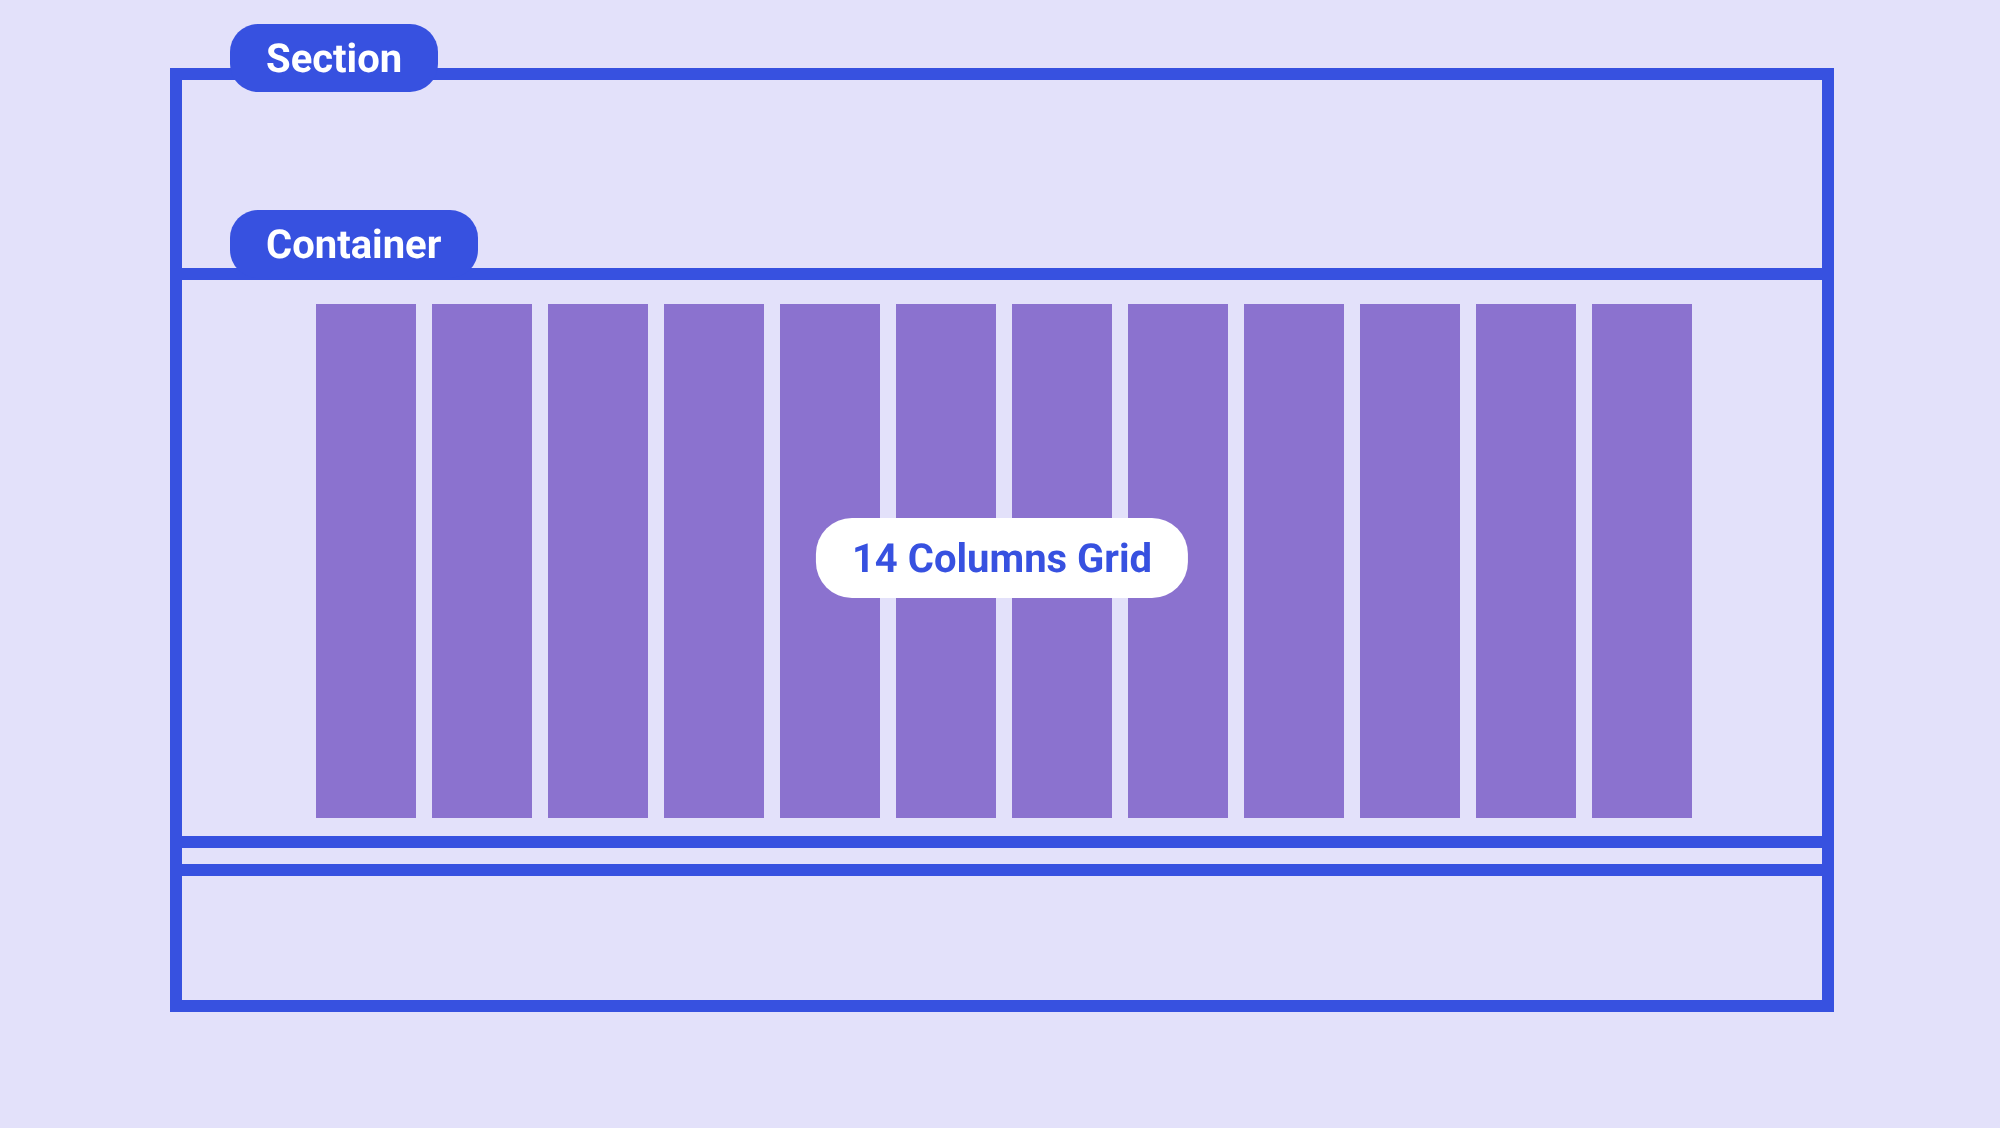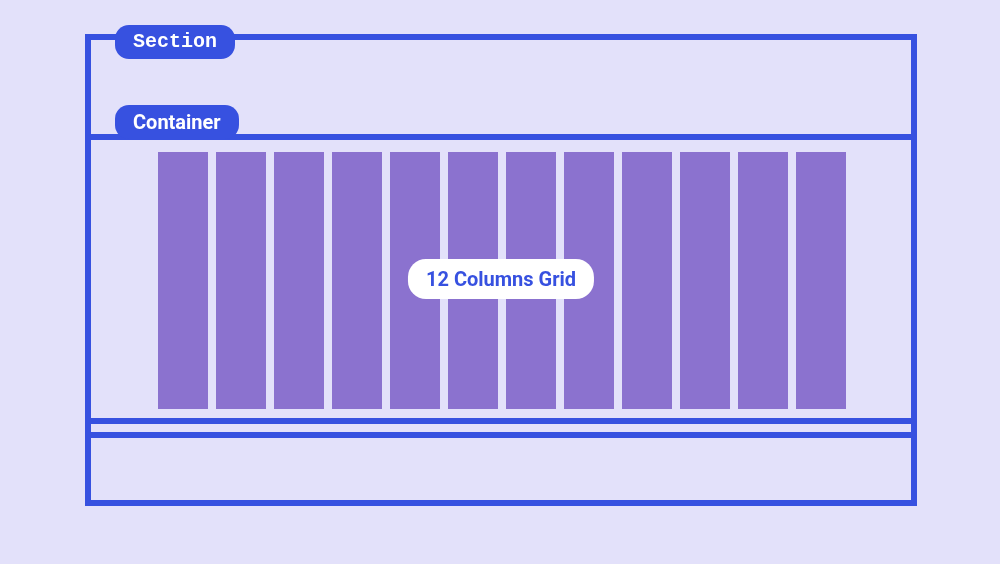--- a/index.html
+++ b/index.html
@@ -45,21 +45,21 @@
     position: absolute;
     background: #3751e0;
     color: #ffffff;
     font-weight: 700;
     border-radius: 14px;
     padding: 7px 18px;
     font-size: 20px;
     line-height: 1;
     z-index: 10;
   }
-  .pill-section { left: 115px; top: 25px; font-family: Liberation Mono, monospace; }
+  .pill-section { left: 115px; top: 12px; }
   .pill-container { left: 115px; top: 105px; }
   .grid {
     position: absolute;
     left: 158px;
     top: 152px;
     width: 688px;
     height: 257px;
     display: flex;
     gap: 8px;
   }
@@ -86,21 +86,21 @@
 <body>
 
 <div class="section-box"></div>
 
 <div class="pill pill-section">
   <span>Section</span>
 </div>
 
 <div class="container-box">
   <div class="grid-label">
-    <span>12 Columns Grid</span>
+    <span>14 Columns Grid</span>
   </div>
 </div>
 
 <div class="pill pill-container">
   <span>Container</span>
 </div>
 
 <div class="grid" id="grid">
     <div class="col"></div>
     <div class="col"></div>

